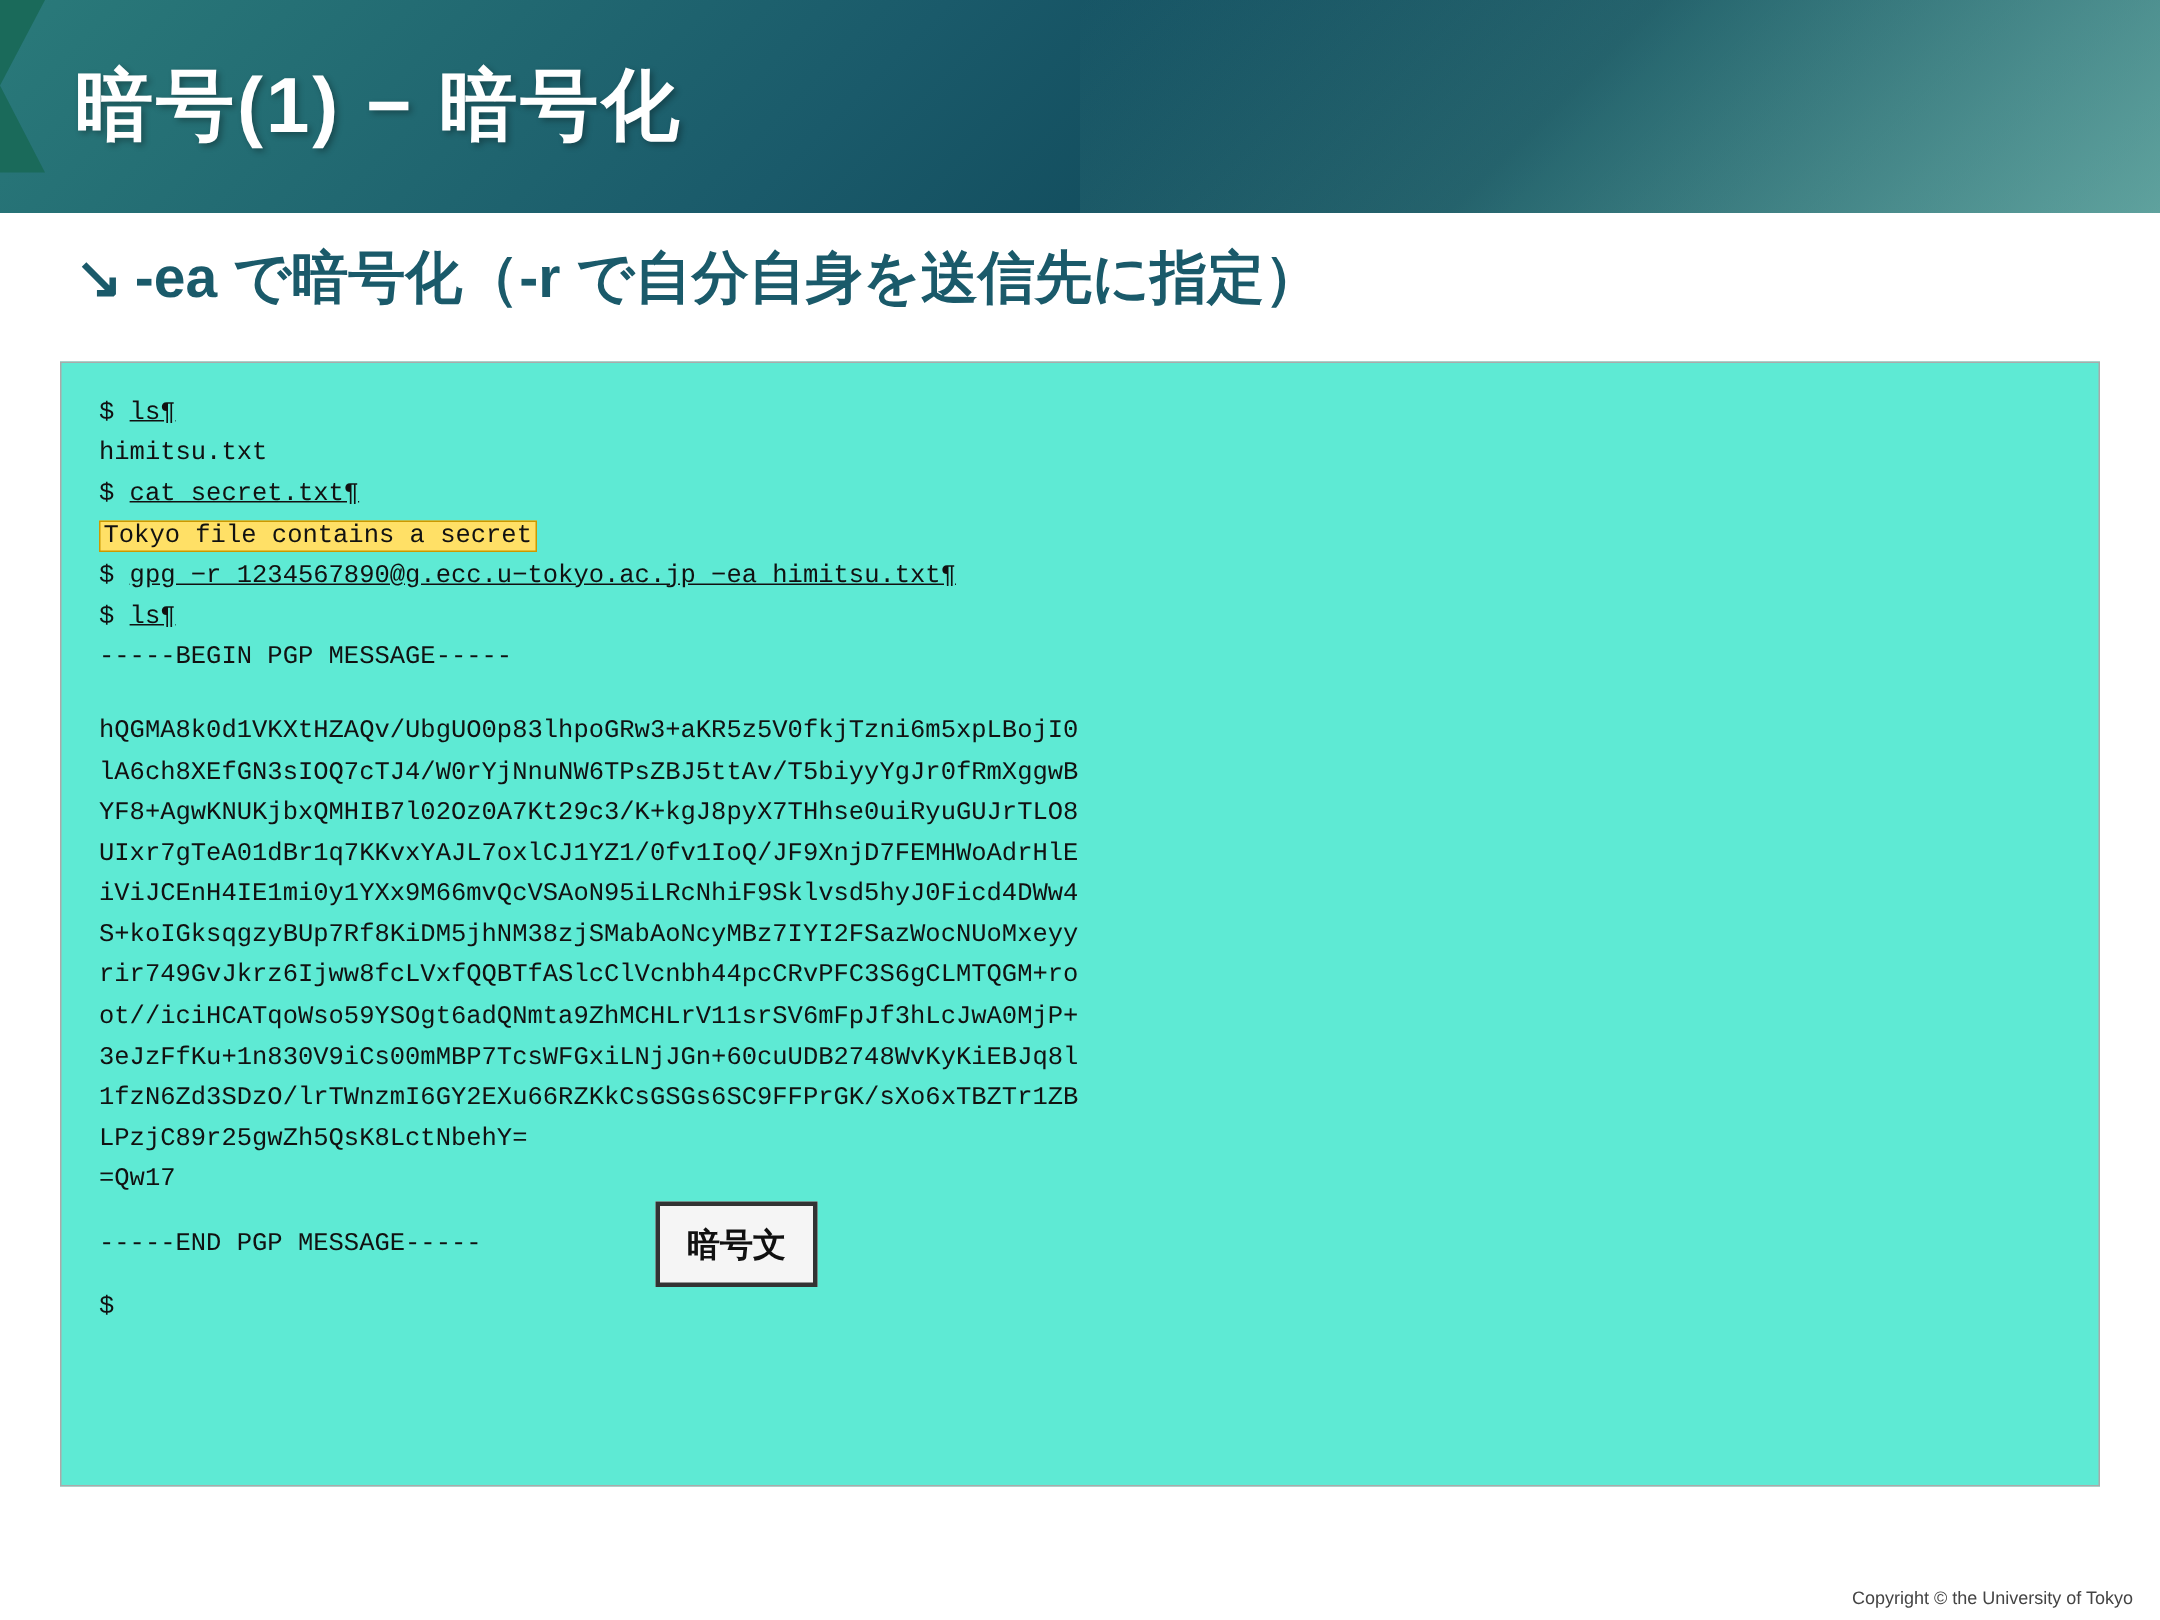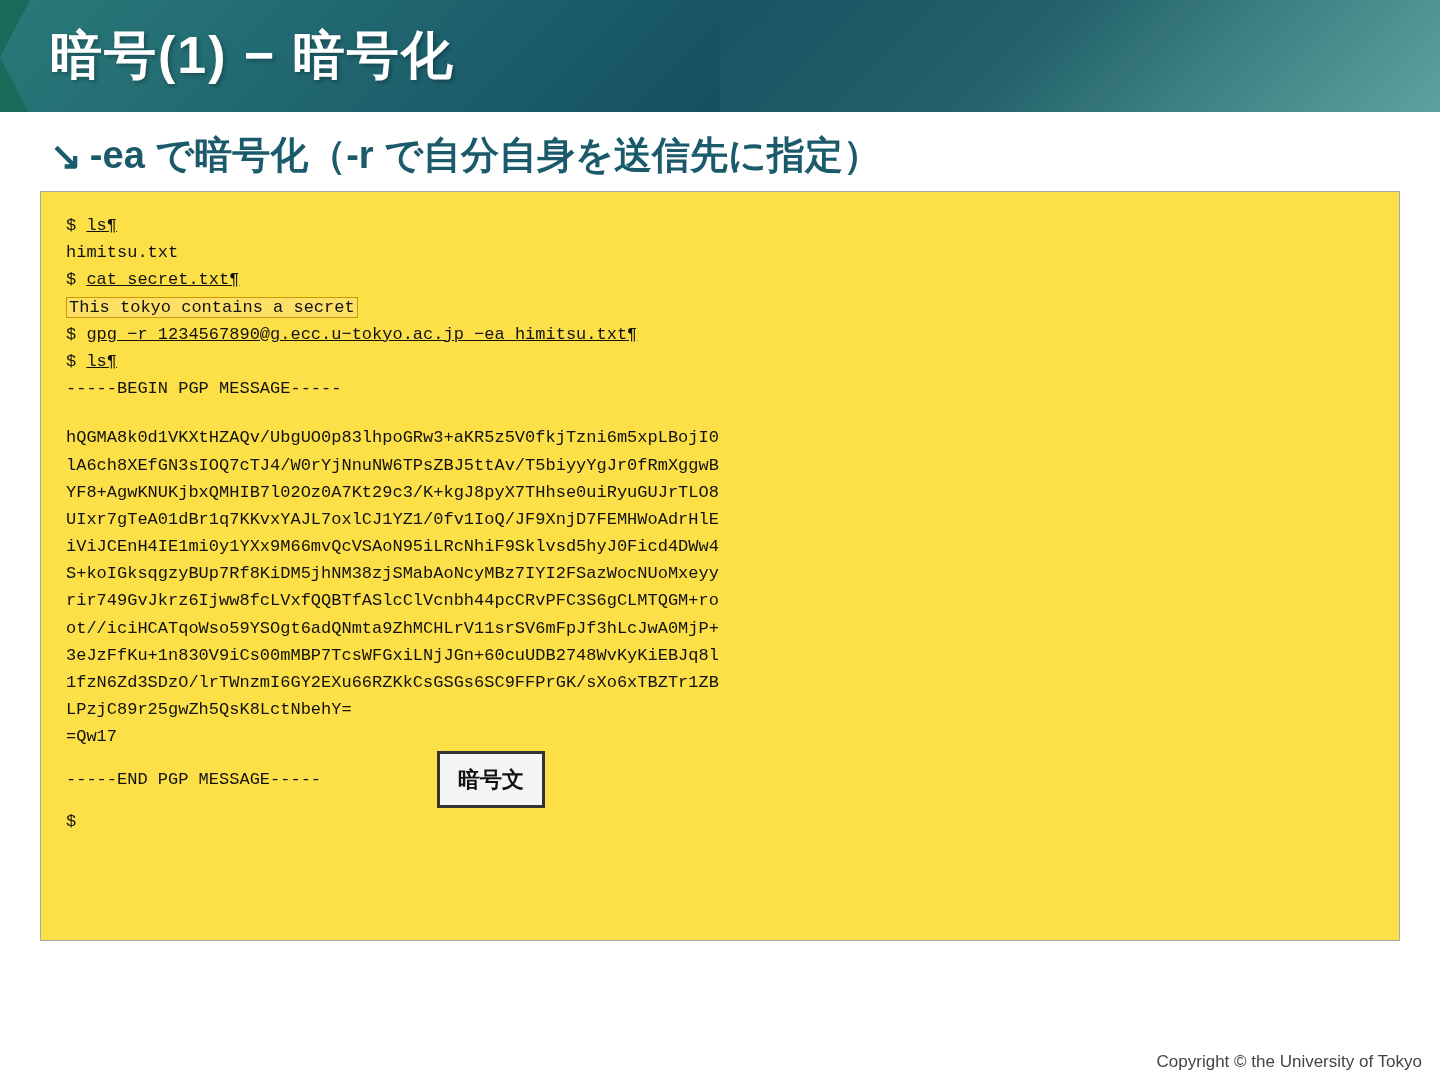--- a/index.html
+++ b/index.html
@@ -9,21 +9,21 @@
       height: 1080px;
       background: #fff;
       font-family: 'MS Gothic', 'Courier New', monospace;
       overflow: hidden;
       position: relative;
     }
 
     
     .header {
       width: 100%;
-      height: 112px;
+      height: 142px;
       background: linear-gradient(135deg, #2a7a7a 0%, #1a5a6a 40%, #0d4455 70%, #3a8888 100%);
       position: relative;
       display: flex;
       align-items: center;
       padding-left: 50px;
       overflow: hidden;
     }
 
     .header::before {
       content: '';
@@ -72,23 +72,23 @@
       font-weight: bold;
       color: #1a5a6a;
       font-family: 'MS Gothic', 'Hiragino Sans', sans-serif;
       display: flex;
       align-items: center;
       gap: 8px;
     }
 
     
     .main-content {
-      margin: 0 40px;
+      margin: 20px 40px;
       border: 1.5px solid #aaa;
-      background: #fde047;
+      background: #5eead4;
       padding: 20px 25px;
       font-family: 'Courier New', 'MS Gothic', monospace;
       font-size: 17px;
       line-height: 1.5;
       min-height: 750px;
     }
 
     .code-line {
       white-space: pre;
       font-family: 'Courier New', 'Lucida Console', monospace;
@@ -129,21 +129,21 @@
       font-weight: bold;
       font-family: 'MS Gothic', sans-serif;
       margin-left: 40px;
     }
 
     
     .footer {
       position: absolute;
       bottom: 8px;
       right: 18px;
-      font-size: 17px;
+      font-size: 12px;
       color: #444;
       font-family: Arial, sans-serif;
       margin-top: 36px;
     }
   </style>
 </head>
 <body>
 
 <div class="header">
   <div class="header-arrow"></div>
@@ -158,21 +158,21 @@
 </div>
 
 <div class="main-content">
 
   <div class="code-line">$ <span class="underline">ls¶</span></div>
 
   <div class="code-line">himitsu.txt</div>
 
   <div class="code-line">$ <span class="underline">cat secret.txt¶</span></div>
 
-  <div class="code-line"><span class="highlight-yellow">This tokyo contains a secret</span></div>
+  <div class="code-line"><span class="highlight-yellow">Tokyo file contains a secret</span></div>
 
   <div class="code-line">$ <span class="underline">gpg −r 1234567890@g.ecc.u−tokyo.ac.jp −ea himitsu.txt¶</span></div>
 
   <div class="code-line">$ <span class="underline">ls¶</span></div>
 
 
 
   <div class="code-line">-----BEGIN PGP MESSAGE-----</div>
 
   <div class="blank-line"></div>

